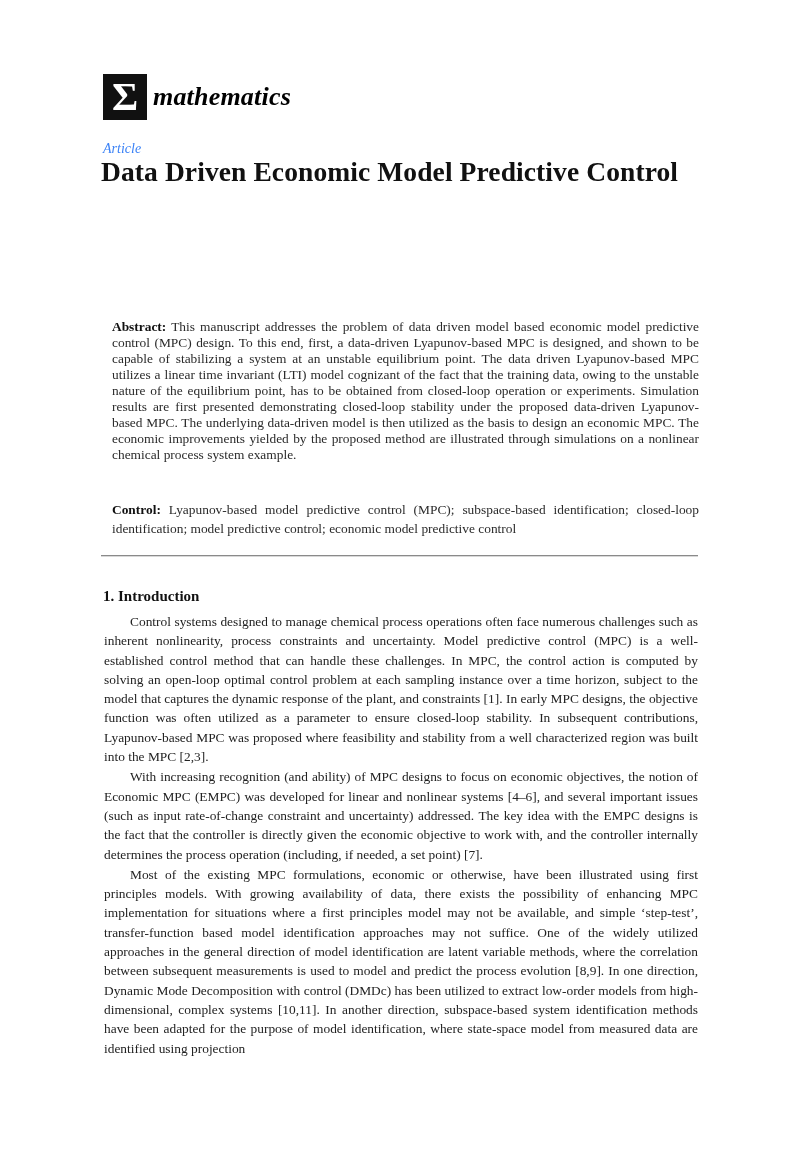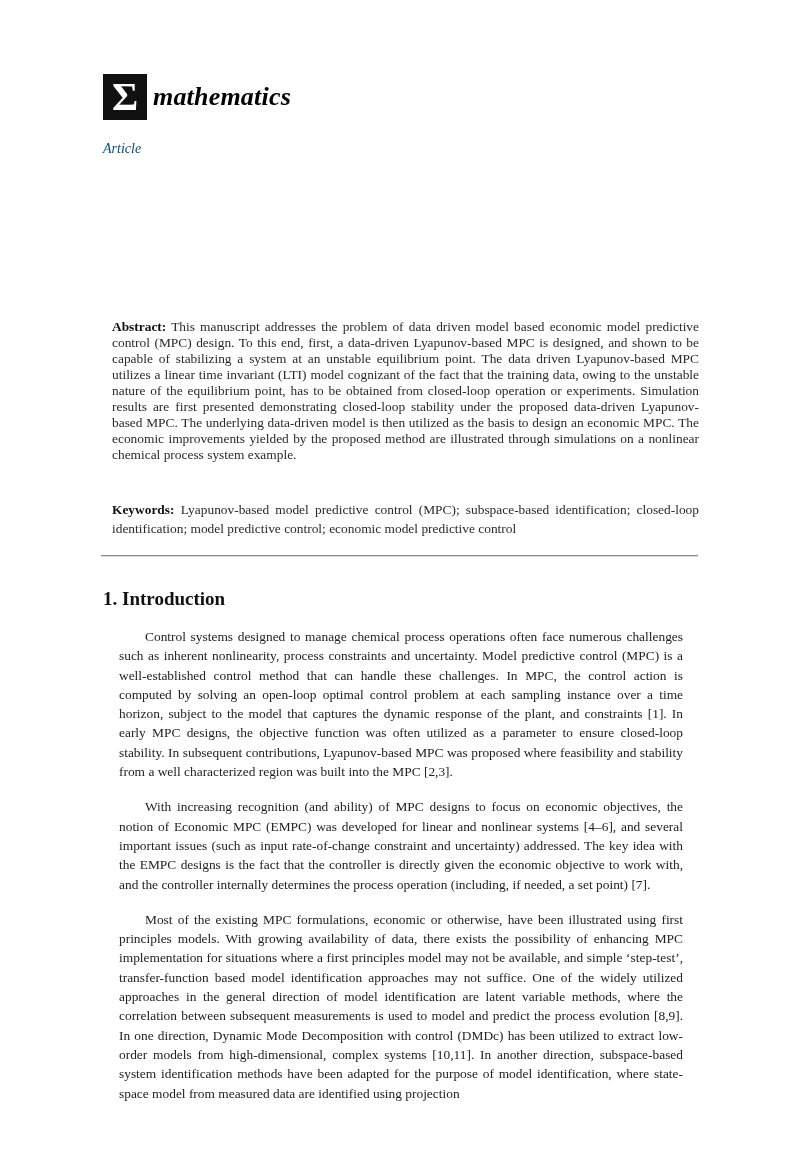--- a/index.html
+++ b/index.html
@@ -52,21 +52,21 @@
       color: #000000;
       letter-spacing: 0.2px;
     }
     .article-type {
       position: absolute;
       left: 103px;
       top: 141px;
       font-family: "Liberation Serif", serif;
       font-style: italic;
       font-size: 14px;
-      color: #0c4a6e;
+      color: #3b82f6;
     }
     .article-title {
       position: absolute;
       left: 101px;
       top: 156px;
       font-family: "Liberation Serif", serif;
       font-weight: bold;
       font-size: 27.5px;
       color: #111111;
       white-space: nowrap;
@@ -110,58 +110,59 @@
       height: 1px;
       background: #8a8a8a;
       box-shadow: 0 1px 0 #d8d8d8;
     }
     .section-heading {
       position: absolute;
       left: 103px;
       top: 588px;
       font-family: "Liberation Serif", serif;
       font-weight: bold;
-      font-size: 19px;
+      font-size: 15px;
       color: #111111;
     }
     .intro-body {
       position: absolute;
       left: 103px;
       top: 611px;
       width: 596px;
       font-family: "Liberation Serif", serif;
       font-size: 13.4px;
       line-height: 19.3px;
       text-align: justify;
       color: #222222;
     }
     .intro-body p {
-      margin: 16px;
+      margin: 1px;
       text-indent: 26px;
     }
   </style>
 </head>
 <body>
 
 <div class="page">
 
   <div class="journal-header">
     <div class="journal-logo">Σ</div>
     <div class="journal-name">mathematics</div>
   </div>
 
   <div class="article-type">Article</div>
+  <div class="article-title">Data Driven Economic Model Predictive Control</div>
 
   <div class="abstract-block">
     <span class="label">Abstract:</span>
     <span>This manuscript addresses the problem of data driven model based economic model predictive control (MPC) design. To this end, first, a data-driven Lyapunov-based MPC is designed, and shown to be capable of stabilizing a system at an unstable equilibrium point. The data driven Lyapunov-based MPC utilizes a linear time invariant (LTI) model cognizant of the fact that the training data, owing to the unstable nature of the equilibrium point, has to be obtained from closed-loop operation or experiments. Simulation results are first presented demonstrating closed-loop stability under the proposed data-driven Lyapunov-based MPC. The underlying data-driven model is then utilized as the basis to design an economic MPC. The economic improvements yielded by the proposed method are illustrated through simulations on a nonlinear chemical process system example.</span>
   </div>
 
   <div class="keywords-block">
-    <span class="label">Keywords:</span>
+    <span class="label">Control:</span>
     <span>Lyapunov-based model predictive control (MPC); subspace-based identification; closed-loop identification; model predictive control; economic model predictive control</span>
   </div>
 
   <div class="divider"></div>
 
   <div class="section-heading">1. Introduction</div>
 
   <div class="intro-body">
     <p>Control systems designed to manage chemical process operations often face numerous challenges such as inherent nonlinearity, process constraints and uncertainty. Model predictive control (MPC) is a well-established control method that can handle these challenges. In MPC, the control action is computed by solving an open-loop optimal control problem at each sampling instance over a time horizon, subject to the model that captures the dynamic response of the plant, and constraints [1]. In early MPC designs, the objective function was often utilized as a parameter to ensure closed-loop stability. In subsequent contributions, Lyapunov-based MPC was proposed where feasibility and stability from a well characterized region was built into the MPC [2,3].</p>
     <p>With increasing recognition (and ability) of MPC designs to focus on economic objectives, the notion of Economic MPC (EMPC) was developed for linear and nonlinear systems [4–6], and several important issues (such as input rate-of-change constraint and uncertainty) addressed. The key idea with the EMPC designs is the fact that the controller is directly given the economic objective to work with, and the controller internally determines the process operation (including, if needed, a set point) [7].</p>

